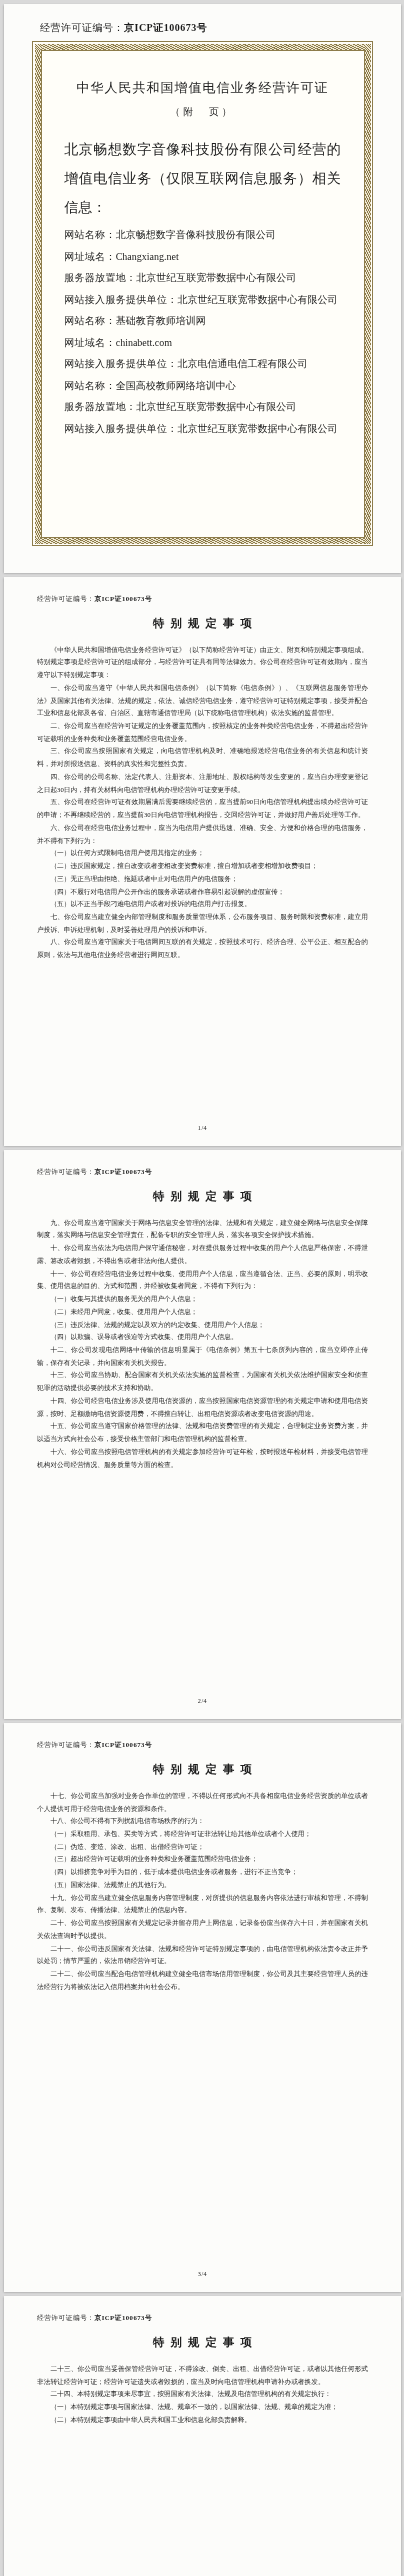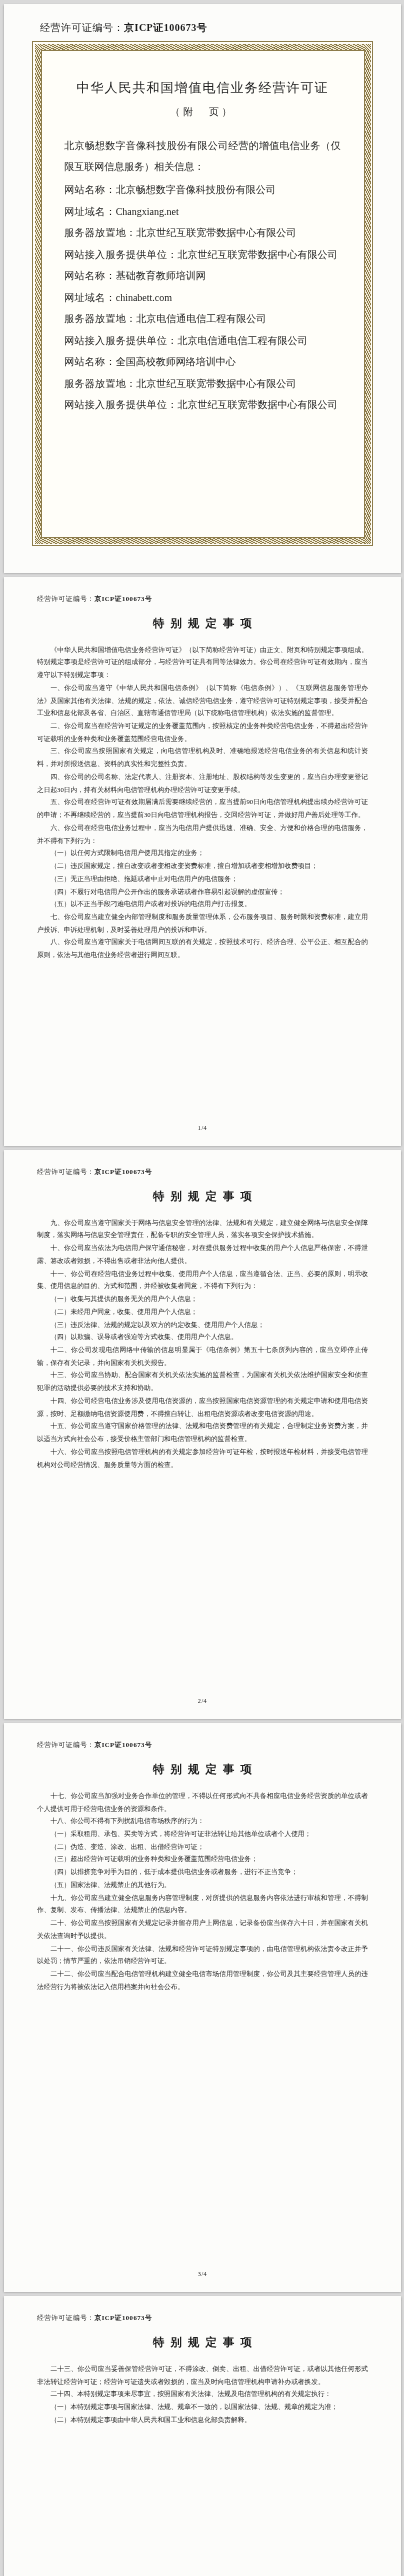--- a/index.html
+++ b/index.html
@@ -75,21 +75,21 @@
   }
   .cert-subtitle {
     text-align: center;
     font-size: 9.8px;
     font-weight: normal;
     letter-spacing: 3.1px;
     margin-top: 8.2px;
   }
   .cert-intro {
     margin: 17.5px 2.1px 0;
-    font-size: 10px;
+    font-size: 14px;
     line-height: 2.05;
     text-align: justify;
   }
   .cert-entries { margin: 2.1px 2.1px 0; font-size: 10px; line-height: 2.15; }
   .cert-entry { white-space: normal; }
   .cert-entry .lab { letter-spacing: 0.3px; }
 
   
   .prov-title {
     margin: 39px 0 0;
@@ -122,21 +122,20 @@
           <h1 class="cert-title">中华人民共和国增值电信业务经营许可证</h1>
           <div class="cert-subtitle">（附　页）</div>
           <p class="cert-intro">北京畅想数字音像科技股份有限公司经营的增值电信业务（仅限互联网信息服务）相关信息：</p>
           <div class="cert-entries">
               <div class="cert-entry"><span class="lab">网站名称：</span><span>北京畅想数字音像科技股份有限公司</span></div>
               <div class="cert-entry"><span class="lab">网址域名：</span><span>Changxiang.net</span></div>
               <div class="cert-entry"><span class="lab">服务器放置地：</span><span>北京世纪互联宽带数据中心有限公司</span></div>
               <div class="cert-entry"><span class="lab">网站接入服务提供单位：</span><span>北京世纪互联宽带数据中心有限公司</span></div>
               <div class="cert-entry"><span class="lab">网站名称：</span><span>基础教育教师培训网</span></div>
               <div class="cert-entry"><span class="lab">网址域名：</span><span>chinabett.com</span></div>
-              <div class="cert-entry"><span class="lab">服务器放置地：</span><span>北京电信通电信工程有限公司</span></div>
               <div class="cert-entry"><span class="lab">网站接入服务提供单位：</span><span>北京电信通电信工程有限公司</span></div>
               <div class="cert-entry"><span class="lab">网站名称：</span><span>全国高校教师网络培训中心</span></div>
               <div class="cert-entry"><span class="lab">服务器放置地：</span><span>北京世纪互联宽带数据中心有限公司</span></div>
               <div class="cert-entry"><span class="lab">网站接入服务提供单位：</span><span>北京世纪互联宽带数据中心有限公司</span></div>
             </div>
         </div>
       </div>
     </div>
   </section>
 

